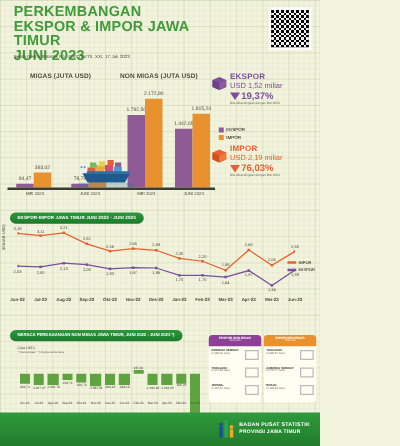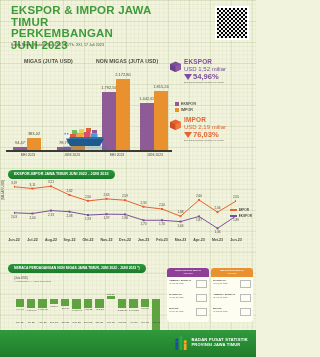--- a/index.html
+++ b/index.html
@@ -141,22 +141,22 @@
   .f-logo{ position:absolute; right:68px; top:6px; width:14px; height:15px;}
 </style>
 </head>
 <body>
 
 <div class="grid"></div>
 <div class="page">
 
   <div class="header">
     <div class="title">
+      <span>PERKEMBANGAN</span>
       <span>EKSPOR &amp; IMPOR JAWA TIMUR</span>
-      <span>PERKEMBANGAN</span>
       <span>JUNI 2023</span>
     </div>
     <div class="subtitle">Berita Resmi Statistik No. 42/07/35/Th. XXI, 17 Juli 2023</div>
     <div class="qr">
         <div class="qr-inner"></div>
       </div>
   </div>
 
   <div class="barpanel">
     <div class="grp-label" style="left:24px; top:4px;">MIGAS (JUTA USD)</div>
@@ -208,21 +208,21 @@
       <rect x="8" y="18" width="3" height="3" fill="#4a9bd4"></rect>
       <path d="M0 44 L88 44 L88 52 L0 52 Z" fill="#2b6ea0" opacity=".25"></path>
     </svg>
   </div>
 
   <div class="summary">
     <div class="sum-block" style="top:2px;">
       <div class="sum-name" style="color:#7b4f9e">EKSPOR</div>
       <div class="sum-amt" style="color:#7b4f9e">USD 1,52 miliar</div>
       <div class="sum-pct" style="color:#7b4f9e">
-        <span class="tri" style="border-top:6px solid #7b4f9e"></span><span>54,96%</span>
+        <span class="tri" style="border-top:6px solid #7b4f9e"></span><span>19,37%</span>
       </div>
       <div class="sum-note">Bila dibandingkan dengan Mei 2023</div>
     </div>
     <svg class="box3d" style="left:-4px; top:4px;" viewBox="0 0 30 26">
       <path d="M4 8 L15 3 L26 8 L26 19 L15 24 L4 19 Z" fill="#7b4f9e"></path>
       <path d="M4 8 L15 13 L15 24 L4 19 Z" fill="#6a4289"></path>
       <path d="M15 13 L26 8 L26 19 L15 24 Z" fill="#8e5b9e"></path>
     </svg>
 
     <div class="legend-mini">

